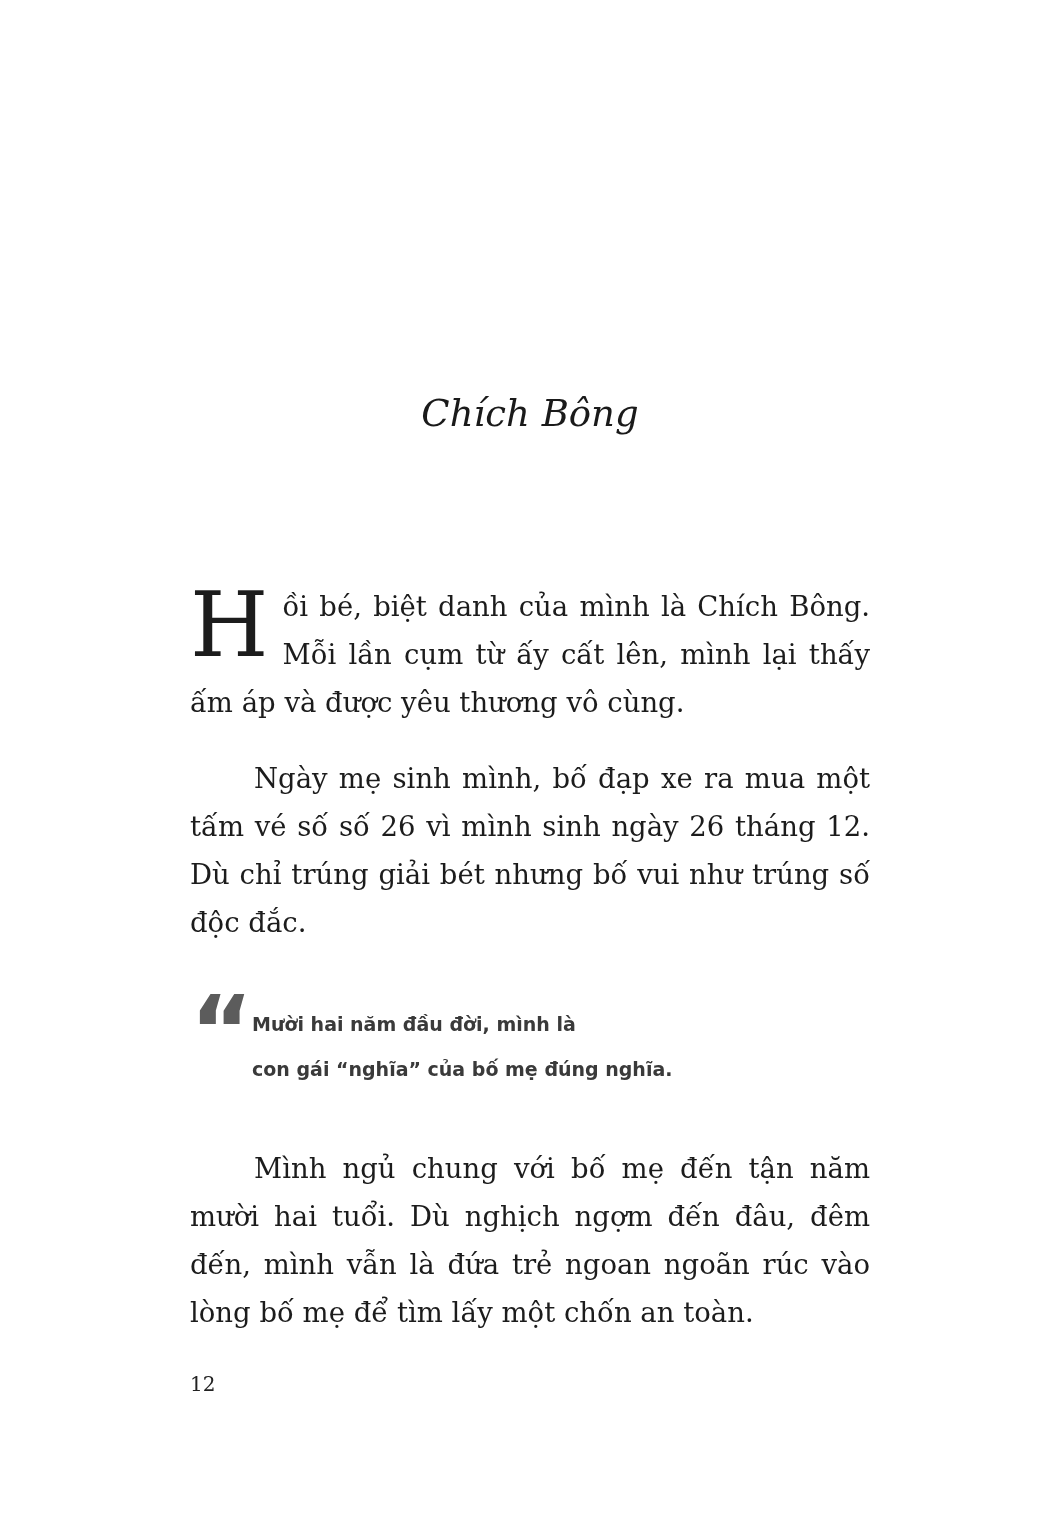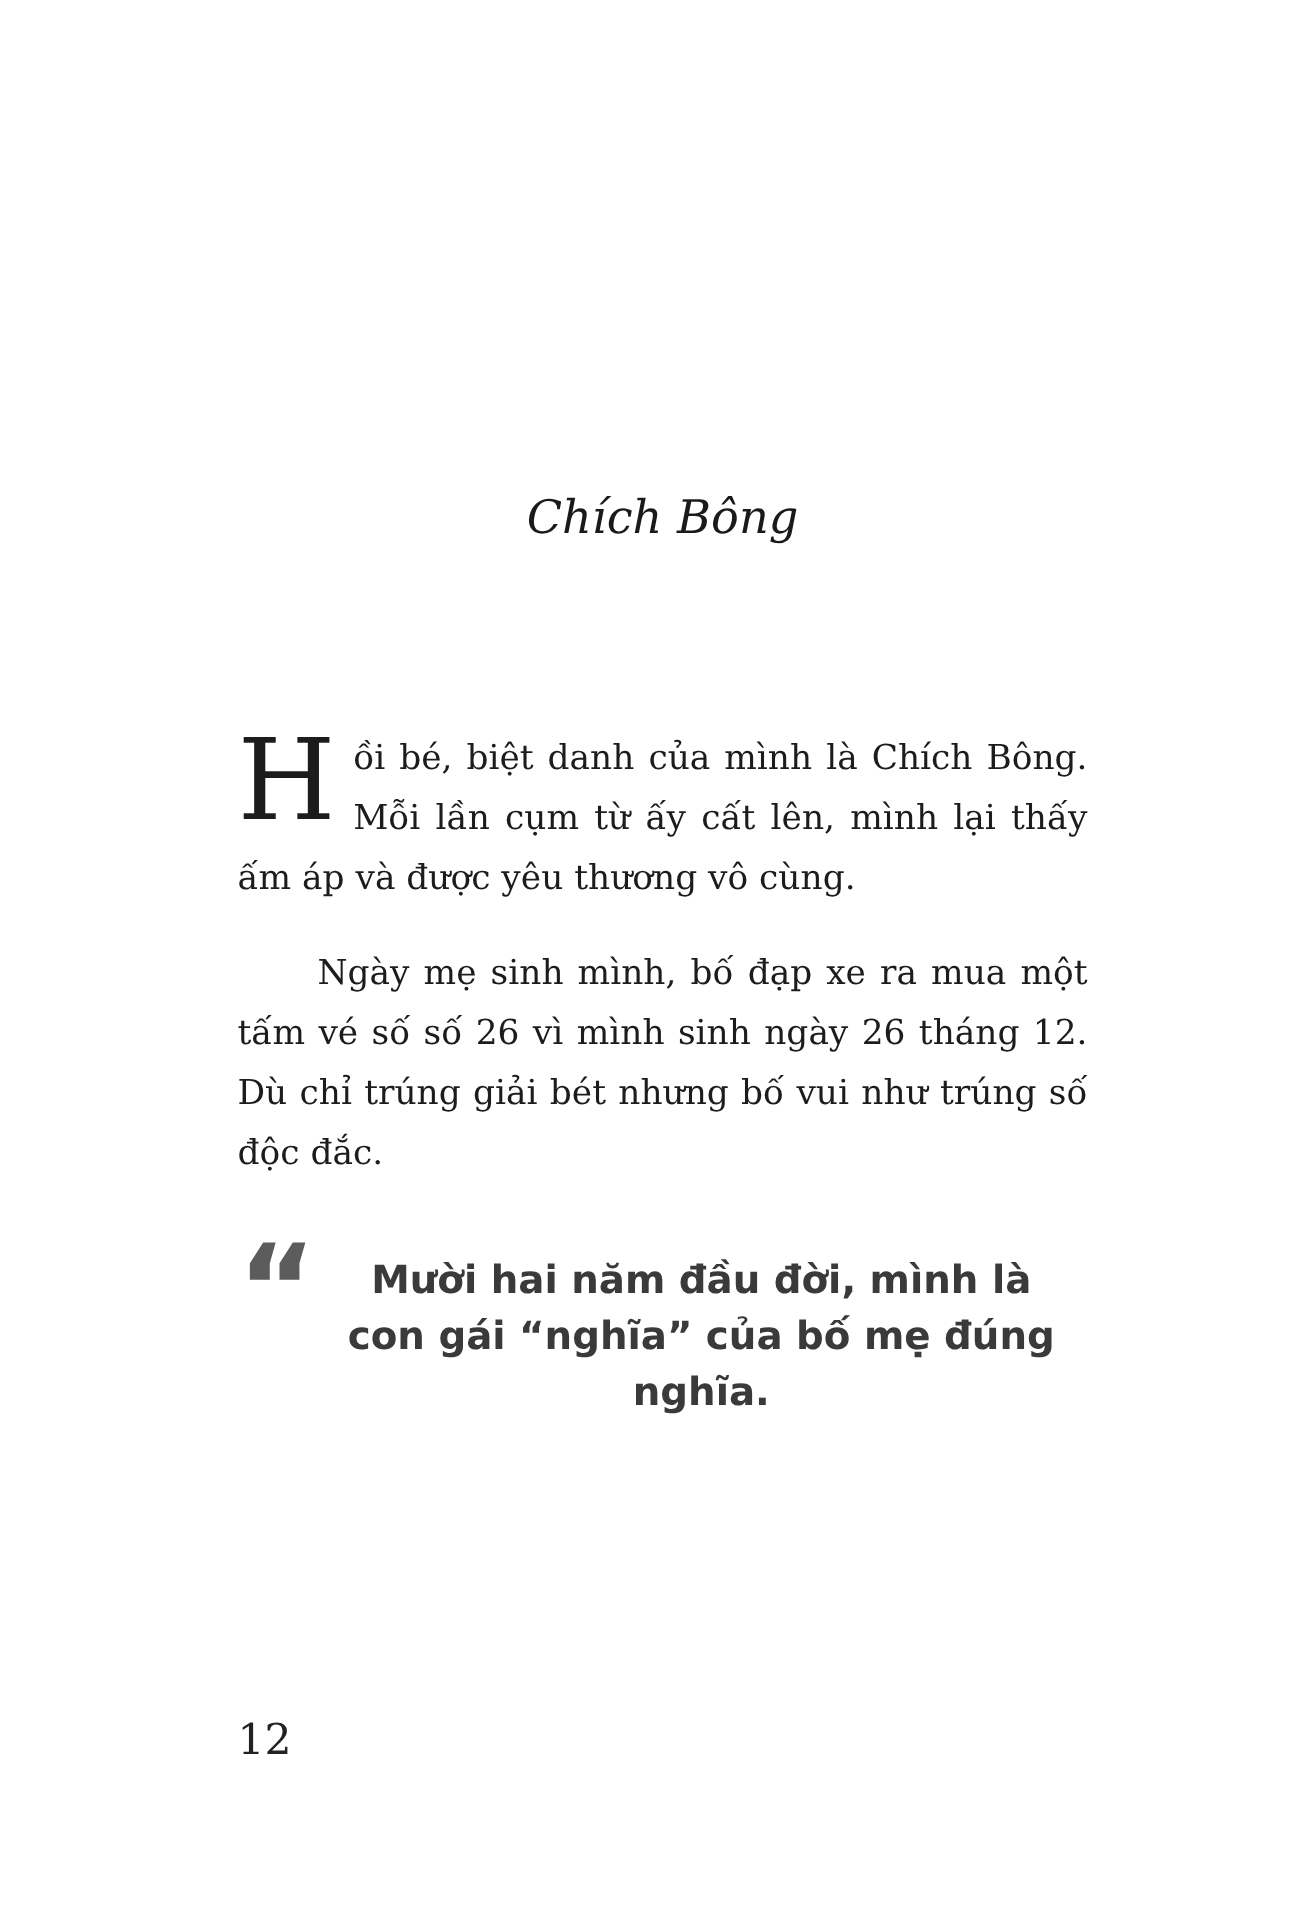--- a/index.html
+++ b/index.html
@@ -63,30 +63,30 @@
       font-weight: 700;
       font-size: 96px;
       line-height: 58px;
       color: #5c5c5c;
       letter-spacing: -8px;
       user-select: none;
     }
     .quote-text {
       font-family: "DejaVu Sans", sans-serif;
       font-weight: 700;
-      font-size: 31px;
+      font-size: 19px;
       line-height: 45px;
       color: #3a3a3a;
-      text-align: center;
+      text-align: left;
     }
     .page-number {
       position: absolute;
       left: 190px;
       top: 1372px;
-      font-size: 34px;
+      font-size: 20px;
       color: #222222;
     }
   </style>
 </head>
 <body>
 
 <div class="page">
   <div class="content">
 
     <h1 class="chapter-title">Chích Bông</h1>
@@ -98,17 +98,18 @@
     <p class="body-text para">Ngày mẹ sinh mình, bố đạp xe ra mua một tấm vé số số 26 vì mình sinh ngày 26 tháng 12. Dù chỉ trúng giải bét nhưng bố vui như trúng số độc đắc.</p>
 
     <div class="quote-block">
       <span class="quote-mark">“</span>
       <div class="quote-text">
         <div>Mười hai năm đầu đời, mình là</div>
         <div>con gái “nghĩa” của bố mẹ đúng nghĩa.</div>
       </div>
     </div>
 
+    <p class="body-text para">Mình ngủ chung với bố mẹ đến tận năm mười hai tuổi. Dù nghịch ngợm đến đâu, đêm đến, mình vẫn là đứa trẻ ngoan ngoãn rúc vào lòng bố mẹ để tìm lấy một chốn an toàn.</p>
 
   </div>
 
   <div class="page-number">12</div>
 </div>
 
 </body></html>

